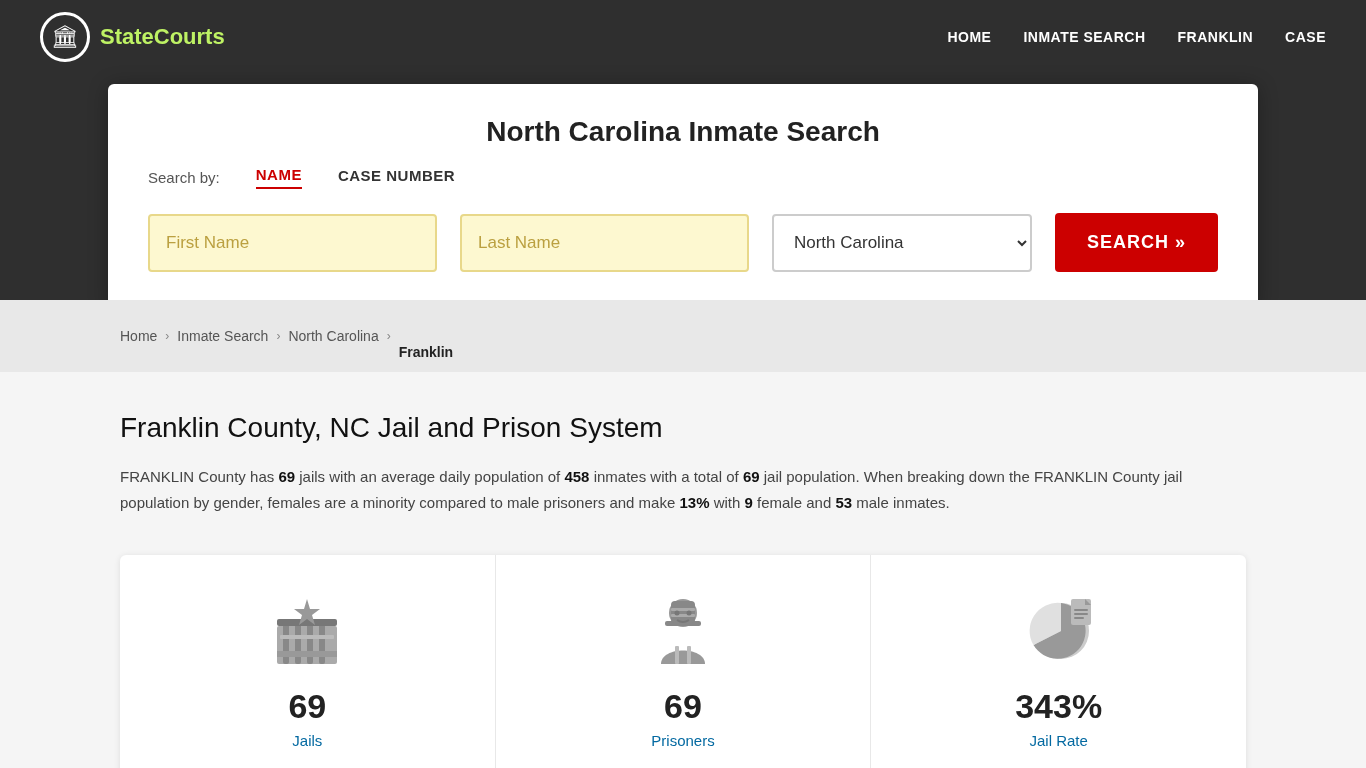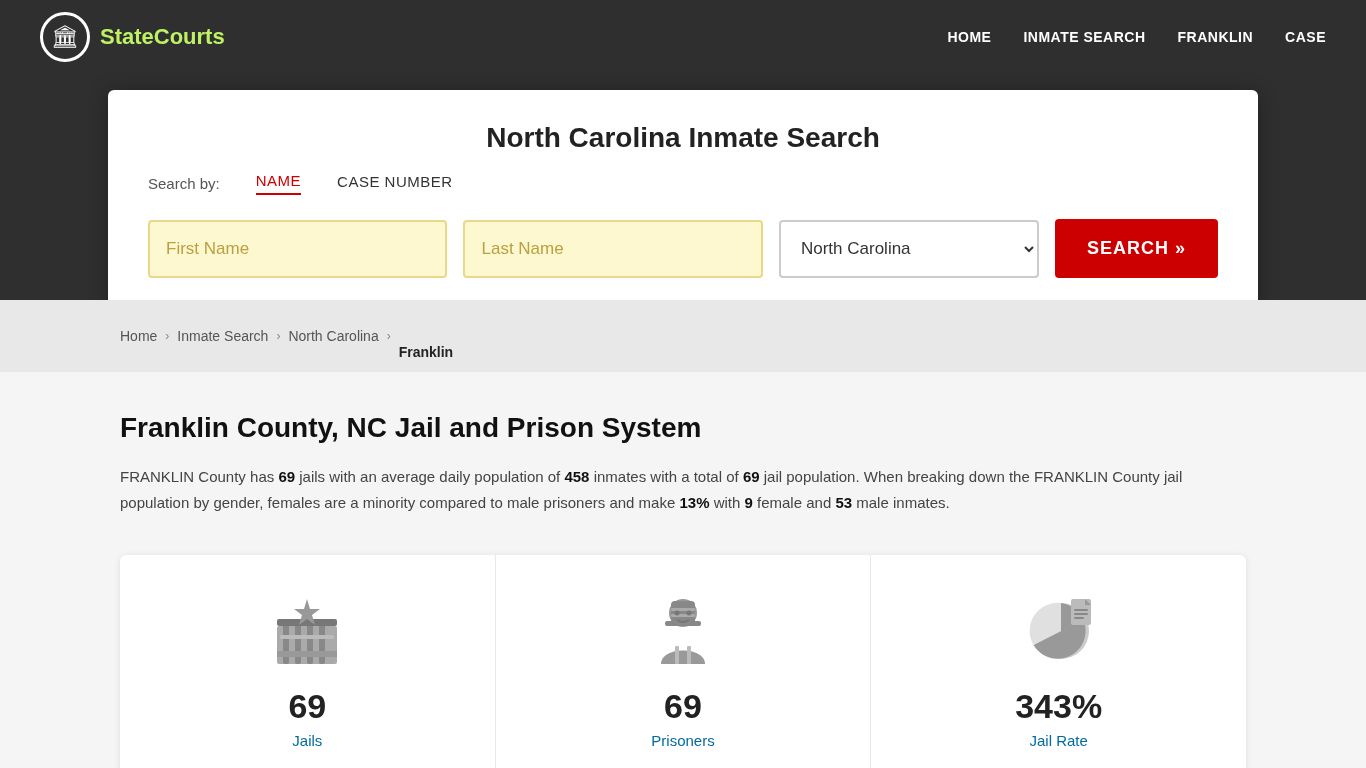--- a/index.html
+++ b/index.html
@@ -77,21 +77,21 @@
       font-weight: 600;
       letter-spacing: 0.5px;
     }
 
     
     .search-card {
       position: relative;
       z-index: 10;
       background: white;
       border-radius: 6px;
-      margin: 16px auto;
+      margin: 10px auto;
       width: 1150px;
       padding: 32px 40px 36px;
       box-shadow: 0 2px 20px rgba(0,0,0,0.3);
     }
     .search-card-title {
       text-align: center;
       font-size: 28px;
       font-weight: bold;
       margin-bottom: 18px;
       color: #222;
@@ -102,35 +102,35 @@
       justify-content: flex-start;
       gap: 36px;
       margin-bottom: 24px;
     }
     .search-by-label {
       color: #555;
       font-size: 15px;
     }
     .tab-item {
       font-size: 15px;
-      font-weight: normal;
+      font-weight: bold;
       cursor: pointer;
       padding-bottom: 4px;
       letter-spacing: 0.5px;
     }
     .tab-item.active {
       color: #cc0000;
       border-bottom: 2px solid #cc0000;
     }
     .tab-item.inactive {
       color: #333;
     }
     .search-fields {
       display: flex;
-      gap: 16px;
+      gap: 23px;
       align-items: center;
     }
     .search-input {
       flex: 1;
       height: 58px;
       border: 2px solid #e8d88a;
       background: #fdf8d0;
       border-radius: 4px;
       font-size: 17px;
       padding: 0 16px;
@@ -190,21 +190,21 @@
       margin-top: 32px;
     }
 
     
     .main-content {
       background: #f5f5f5;
       padding: 40px 120px 60px;
     }
     .county-title {
       font-size: 28px;
-      font-weight: bold;
+      font-weight: normal;
       color: #111;
       margin-bottom: 20px;
     }
     .county-desc {
       font-size: 15px;
       color: #444;
       line-height: 1.7;
       max-width: 1100px;
       margin-bottom: 40px;
     }

